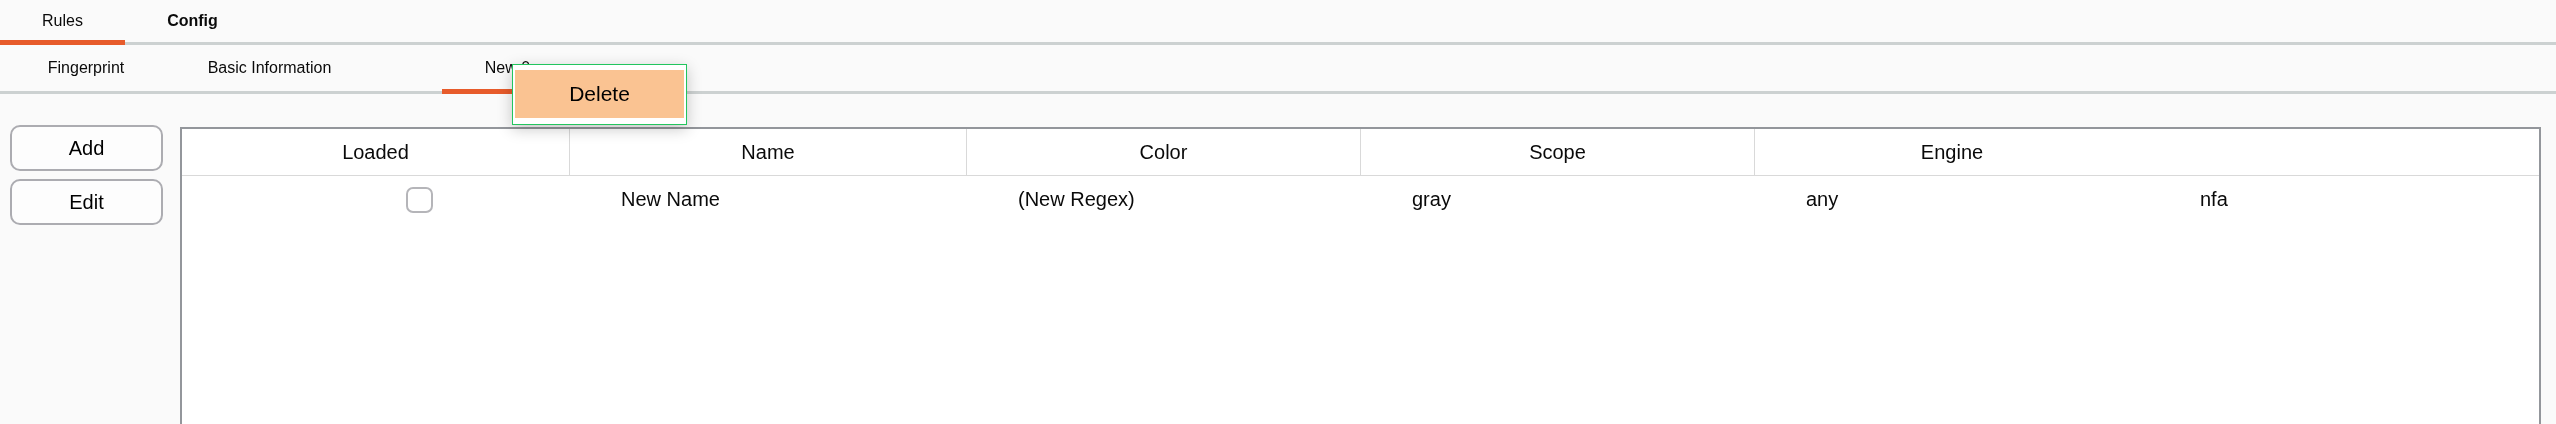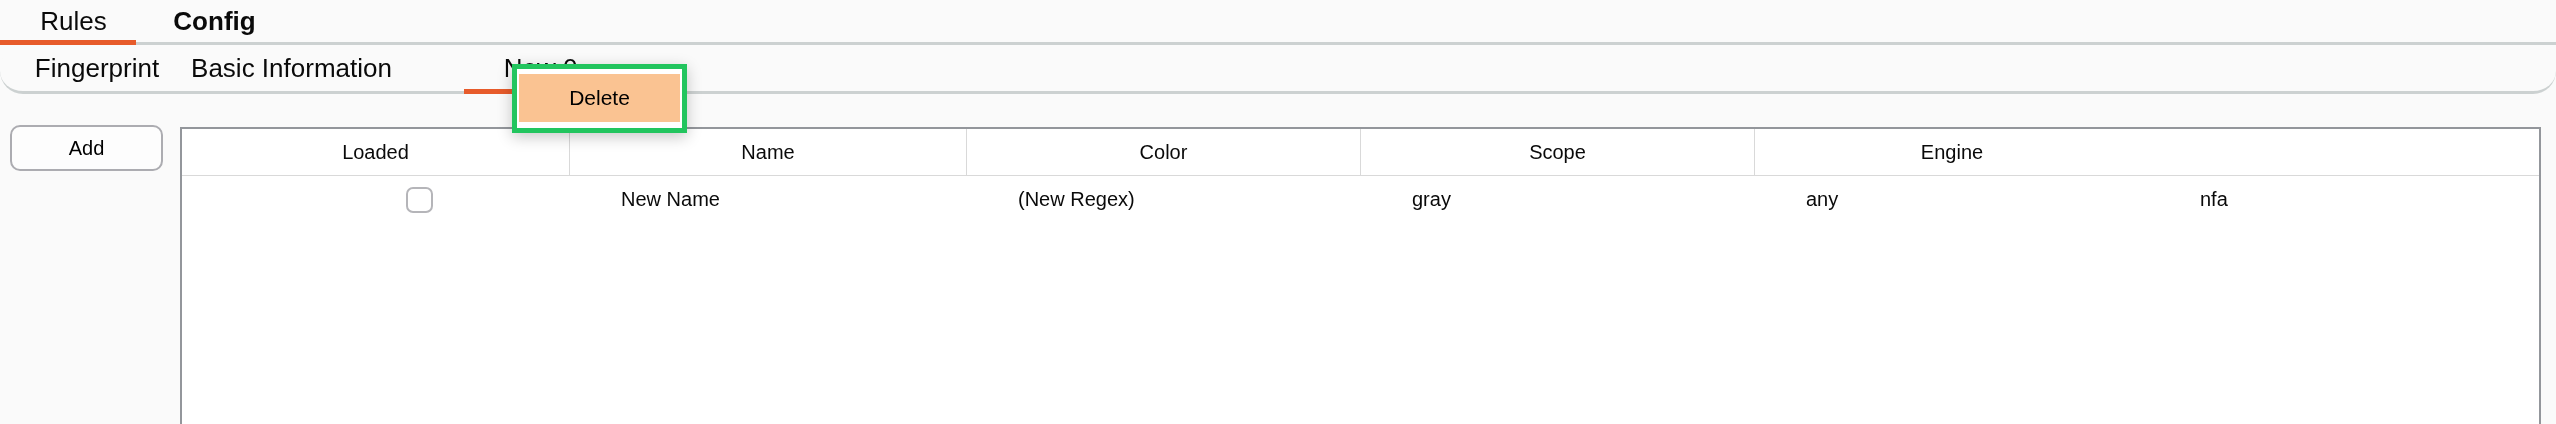--- a/index.html
+++ b/index.html
@@ -8,24 +8,24 @@
     background:#fafafa;
     font-family:"Liberation Sans", sans-serif;
     color:#0a0a0a;
     overflow:hidden;
     position:relative;
   }
 
   
   .tabbar { display:flex; position:relative; background:#fafafa; }
   .tabbar-primary   { height:42px; border-bottom:3px solid var(--tab-divider,#ccd1d1); }
-  .tabbar-secondary { height:46px; border-bottom:3px solid var(--tab-divider,#ccd1d1);border-radius:23px; }
+  .tabbar-secondary { height:46px; border-bottom:3px solid var(--tab-divider,#ccd1d1); }
   .tab {
     display:flex; align-items:center; justify-content:center;
-    font-size:26px; position:relative; cursor:default; white-space:nowrap;padding-left:11px;
+    font-size:16px; position:relative; cursor:default; white-space:nowrap;
   }
   .tab.active::after {
     content:""; position:absolute; left:0; right:0; bottom:-3px; height:5px;
     background:var(--accent-underline,#e75b2b);
   }
   .tab-rules       { width:125px; }
   .tab-config      { width:135px;font-weight:bold; }
   .tab-fingerprint { width:172px; }
   .tab-basicinfo   { width:195px; }
   .tab-new0        { width:131px; margin-left:75px; }
@@ -63,21 +63,21 @@
   .td.center { justify-content:center; padding-left:0; }
   .checkbox {
     width:27px; height:26px;
     border:2px solid #b5b5b9; border-radius:7px;
     background:#fff; box-sizing:border-box;
   }
 
   
   .context-menu {
     position:absolute; left:512px; top:64px; width:175px;
-    background:#ffffff; border:5px solid #22c55e;
+    background:#ffffff; border:1px solid #22c55e;
     box-shadow:0 4px 14px rgba(0,0,0,0.22);
     padding:5px 2px 6px; box-sizing:border-box; z-index:10;
   }
   .menu-item {
     height:48px; display:flex; align-items:center; justify-content:center;
     font-size:21px; color:#000;
   }
   .menu-item.highlighted { background:var(--menu-highlight,#fac392); }
 </style>
 </head>
@@ -91,20 +91,21 @@
 <div class="tabbar tabbar-secondary">
   <div class="tab tab-fingerprint">Fingerprint</div>
   <div class="tab tab-basicinfo">Basic Information</div>
   <div class="tab tab-new0 active">New 0</div>
 </div>
 
 <div class="content">
 
   <div class="actions">
     <button class="btn">Add</button>
+    <button class="btn">Edit</button>
   </div>
 
   <div class="rules-table">
     <div class="thead">
       <div class="th">Loaded</div>
       <div class="th">Name</div>
       <div class="th">Color</div>
       <div class="th">Scope</div>
       <div class="th">Engine</div>
     </div>

